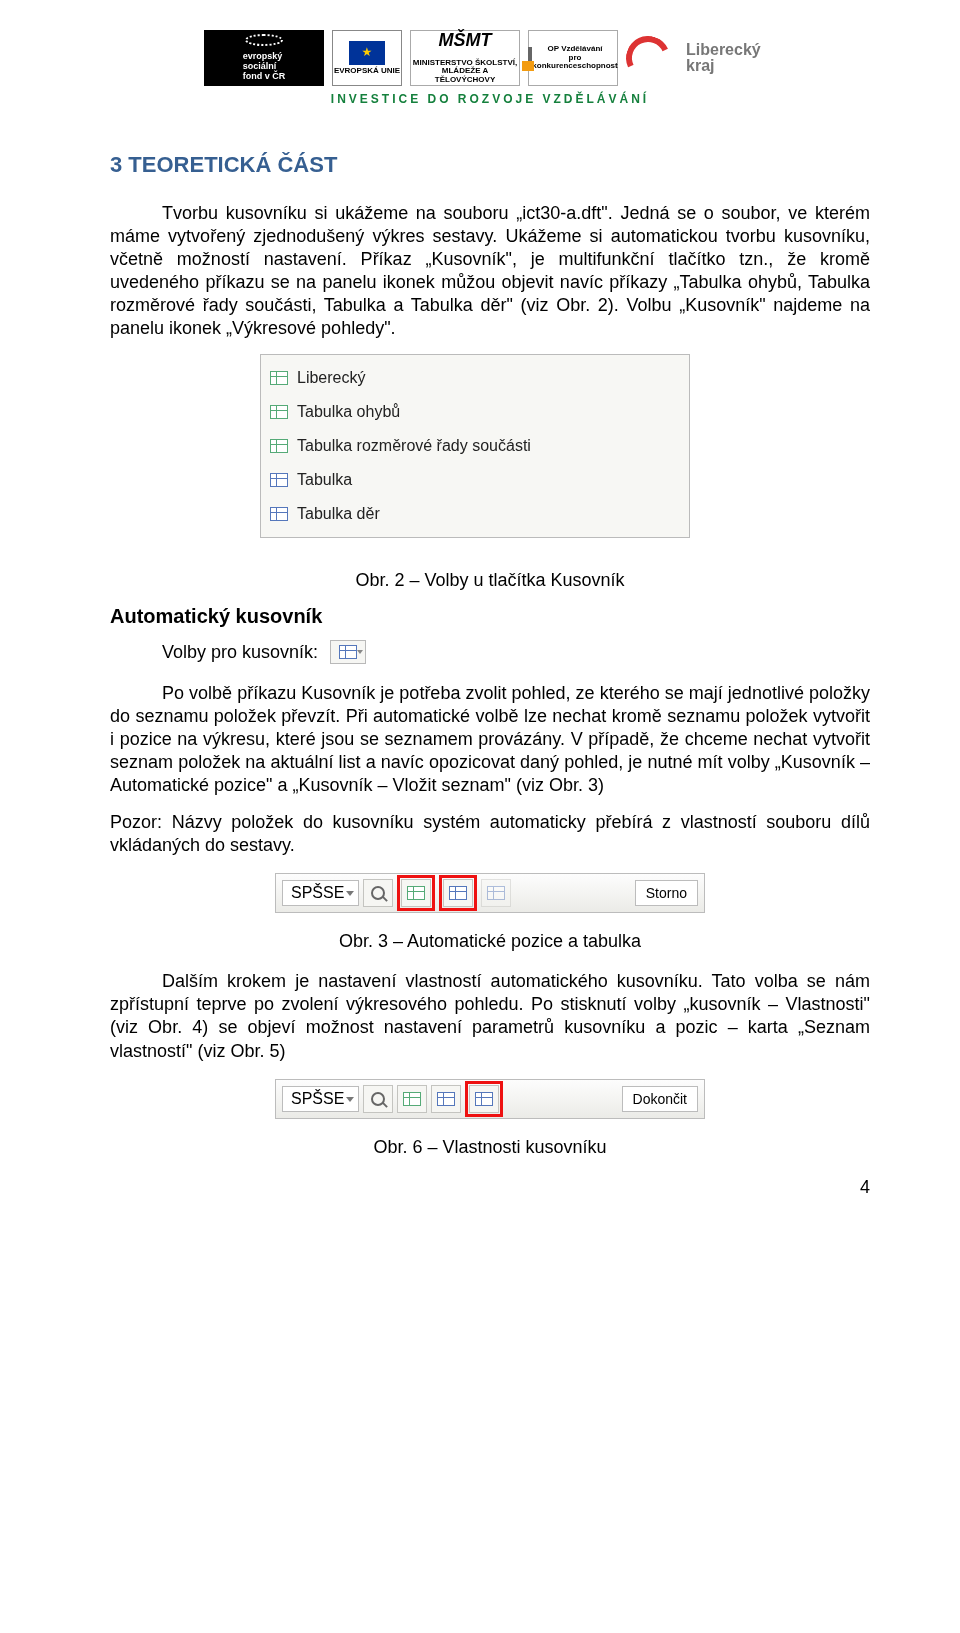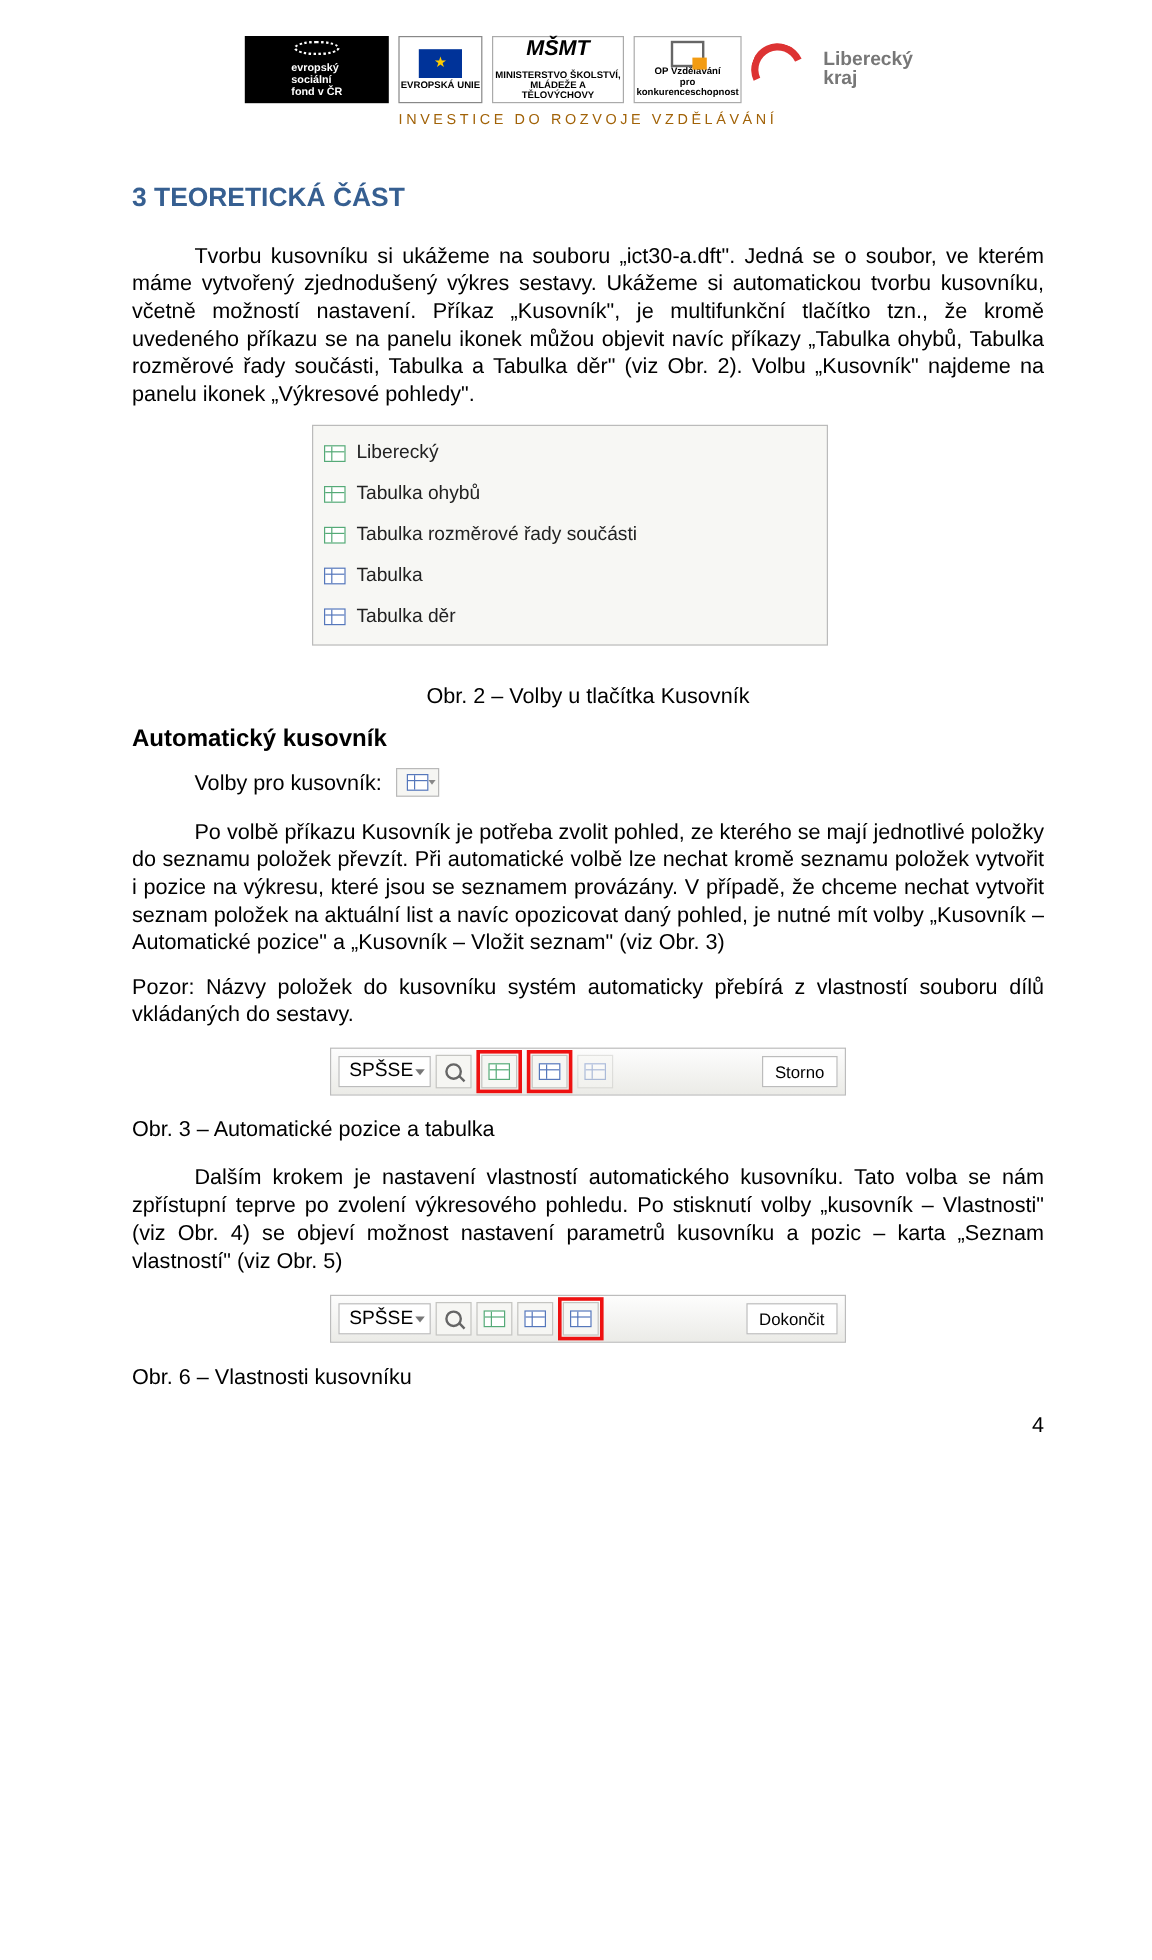--- a/index.html
+++ b/index.html
@@ -7,27 +7,27 @@
   .page { width: 960px; padding: 30px 90px 40px 110px; position: relative; }
   .header-logos { display: flex; align-items: flex-start; gap: 8px; justify-content: center; margin-bottom: 6px; }
   .logo-box { display: inline-flex; flex-direction: column; align-items: center; justify-content: center; font-size: 8px; line-height: 1.1; text-align: center; }
   .logo-esf { width: 120px; height: 56px; background: #000; color: #fff; display: flex; align-items: center; justify-content: center; gap: 6px; padding: 4px; }
   .esf-stars { width: 38px; height: 38px; border-radius: 50%; background: radial-gradient(circle,#000 55%,#000 55%); border: 2px dotted #fff; }
   .esf-text { font-size: 9px; font-weight: bold; text-align: left; line-height: 1.1; }
   .logo-eu { width: 70px; height: 56px; border: 1px solid #888; display:flex; flex-direction:column; align-items:center; justify-content:center; gap:2px; }
   .eu-flag { width: 36px; height: 24px; background: #003399; display:flex; align-items:center; justify-content:center; color:#fc0; font-size:12px; }
   .logo-msmt { width: 110px; height: 56px; border: 1px solid #aaa; display:flex; flex-direction:column; align-items:center; justify-content:space-between; }
   .msmt-mark { font-size: 18px; font-weight: bold; font-style: italic; }
-  .logo-opvk { width: 90px; height: 56px; border: 1px solid #aaa; display:flex; flex-direction:column; align-items:center; justify-content:center; }
+  .logo-opvk { width: 90px; height: 56px; border: 1px solid #aaa; display:flex; flex-direction:row; align-items:center; justify-content:center; }
   .opvk-sq { width: 28px; height: 22px; border: 2px solid #666; position: relative; }
   .opvk-sq::after { content:""; position:absolute; right:-4px; bottom:-4px; width:12px; height:10px; background:#f39c12; }
   .logo-kraj { width: 150px; height: 56px; display:flex; align-items:center; gap:16px; }
   .kraj-arc { width: 44px; height: 44px; border: 6px solid #d33; border-right-color: transparent; border-bottom-color: transparent; border-radius:50%; transform: rotate(20deg); }
   .kraj-text { font-size: 16px; font-weight: bold; color:#777; line-height:1; }
-  .tagline { text-align:center; font-size: 12px; letter-spacing: 3px; color:#a16207; margin: 4px 0 46px; }
+  .tagline { text-align:center; font-size: 12px; letter-spacing: 3px; color:#15803d; margin: 4px 0 46px; font-weight: bold; }
   h2.section { color: #365f91; font-size: 22px; font-weight: bold; margin: 10px 0 24px; }
   p.body { font-size: 18px; line-height: 1.28; text-align: justify; margin-bottom: 14px; }
   p.body.first { text-indent: 52px; }
   .fig { margin: 14px auto; }
   .menu-shot { width: 430px; margin: 8px 0 10px 150px; border: 1px solid #bbb; background:#f7f7f4; }
   .menu-body { display:flex; }
   .menu-list { flex:1; padding: 6px 0; }
   .menu-item { display:flex; align-items:center; height: 34px; font-size: 16px; color:#222; }
   .menu-item .mi-icon { width:36px; display:flex; align-items:center; justify-content:center; }
   .grid-ico { width:18px; height:14px; border:1px solid #5a7; position:relative; background:#fff; }
@@ -43,21 +43,21 @@
   .ikonka-btn .dd { position:absolute; right:2px; top:9px; width:0; height:0; border-left:3px solid transparent; border-right:3px solid transparent; border-top:4px solid #888; }
   .toolbar-shot { width: 430px; height: 40px; margin: 16px auto; border:1px solid #bcbcbc; background: linear-gradient(#fdfdfd,#ebebe7); display:flex; align-items:center; padding:0 6px; gap:4px; }
   .tb-combo { height:26px; border:1px solid #bcbcbc; background:#fff; display:flex; align-items:center; padding:0 14px 0 8px; font-size:16px; position:relative; }
   .tb-combo::after { content:""; position:absolute; right:4px; top:10px; width:0; height:0; border-left:4px solid transparent; border-right:4px solid transparent; border-top:5px solid #777; }
   .tb-btn { width:30px; height:28px; border:1px solid #c4c4c0; background:#f6f6f3; display:flex; align-items:center; justify-content:center; }
   .tb-btn.disabled { opacity:.45; }
   .tb-btn .mag { width:14px; height:14px; border:2px solid #666; border-radius:50%; position:relative; }
   .tb-btn .mag::after { content:""; position:absolute; width:6px; height:2px; background:#666; right:-5px; bottom:-2px; transform:rotate(45deg); }
   .redbox { border: 3px solid #e11; padding:1px; }
   .tb-end { margin-left:auto; height:26px; border:1px solid #bcbcbc; background:#fff; display:flex; align-items:center; padding:0 10px; font-size:14px; }
-  .caption2 { font-size:18px; margin: 18px 0; }
+  .caption2 { text-align:center; font-size:18px; margin: 18px 0; }
   .page-num { position:absolute; right: 90px; bottom: 18px; font-size: 18px; }
   .small { font-size: 8px; font-weight: bold; }
 </style>
 </head>
 <body>
 
 <div class="page">
 
   <div class="header-logos">
     <div class="logo-esf logo-box">

